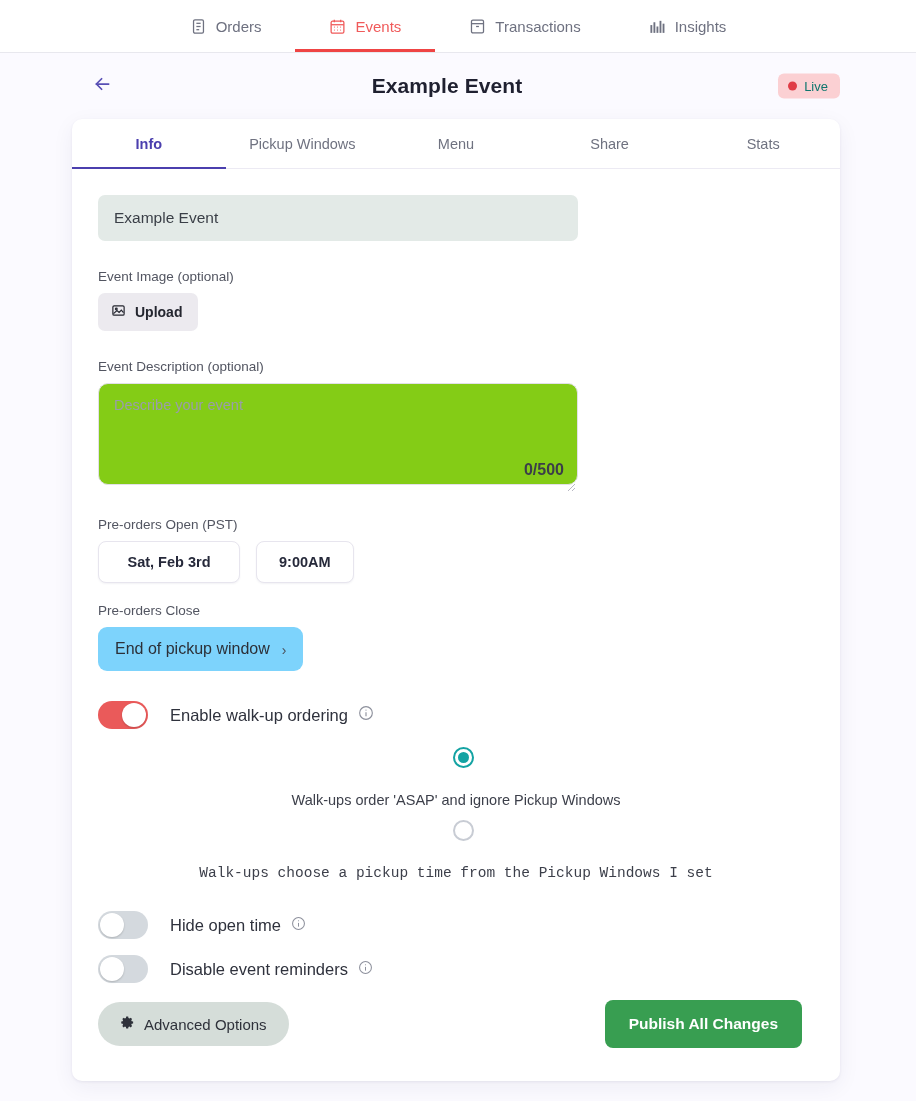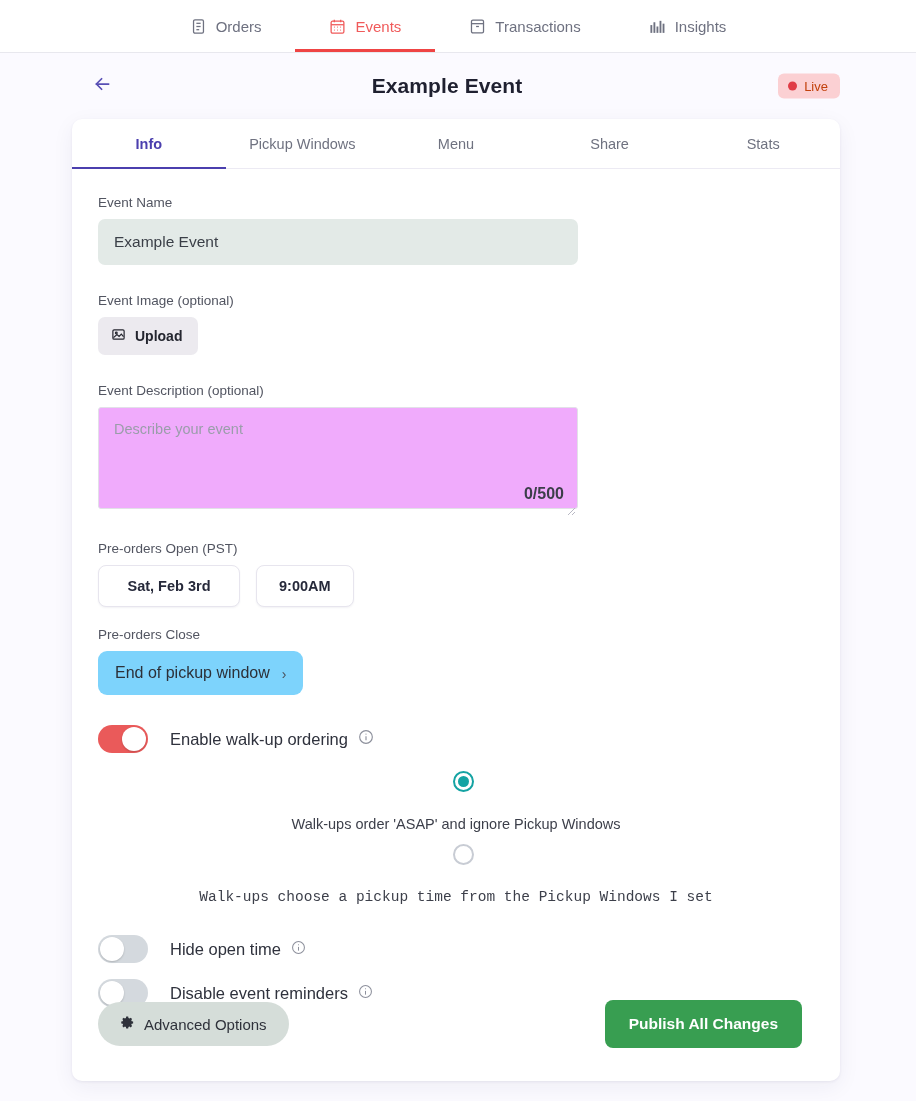--- a/index.html
+++ b/index.html
@@ -54,21 +54,21 @@
     flex: 1; text-align: center;
     font-size: 21px; font-weight: bold;
     color: #1f2030;
     letter-spacing: .1px;
     padding-left: 2px;
   }
   .live-badge {
     position: absolute; right: 76px; top: 50%;
     transform: translateY(-50%);
     background: #fbd0d3;
-    color: #c2410c;
+    color: #0f766e;
     border-radius: 6px;
     padding: 5px 12px 5px 10px;
     font-size: 13px;
     display: flex; align-items: center; gap: 7px;
     cursor: pointer;
   }
   .live-dot { width: 9px; height: 9px; border-radius: 50%; background: #e03c46; }
 
   
   .card {
@@ -127,27 +127,27 @@
     font-size: 14px; font-weight: bold;
     color: #24262f;
     cursor: pointer;
     font-family: "Liberation Sans", sans-serif;
   }
 
   .desc-wrap { position: relative; width: 480px; }
   .desc-box {
     width: 480px; height: 102px;
     border: 1px solid #e2e0e8;
-    border-radius: 3px;
+    border-radius: 10px;
     padding: 13px 15px;
     font-size: 14.5px;
     font-family: "Liberation Sans", sans-serif;
     color: #3a3f47;
     resize: none; outline: none;
-    background: #f0abfc;
+    background: #84cc16;
   }
   .desc-box::placeholder { color: #9a9daa; }
   .char-count {
     position: absolute; right: 14px; bottom: 10px;
     font-size: 16px; font-weight: bold; color: #3b3e49;
     pointer-events: none;
   }
   .resize-grip {
     position: absolute; right: 2px; bottom: 1px;
     width: 10px; height: 10px; pointer-events: none;
@@ -338,21 +338,20 @@
       <span>Share</span>
     </div>
     <div class="tab">
       <span>Stats</span>
     </div>
   </div>
 
   <div class="body">
 
     
-    <div class="field-label">Event Name</div>
     <input class="name-input" value="Example Event" style="">
 
     
     <div class="field-label mt28">Event Image (optional)</div>
     <button class="upload-btn">
       <span>
         <svg width="15" height="15" viewBox="0 0 24 24" fill="none" stroke="#24262f" stroke-width="1.9">
           <rect x="3" y="4.5" width="18" height="15" rx="2"></rect>
           <circle cx="8.5" cy="9.5" r="1.4"></circle>
           <polyline points="4,17 9.5,12 13,15 16.5,11.5 20,15.5"></polyline>

